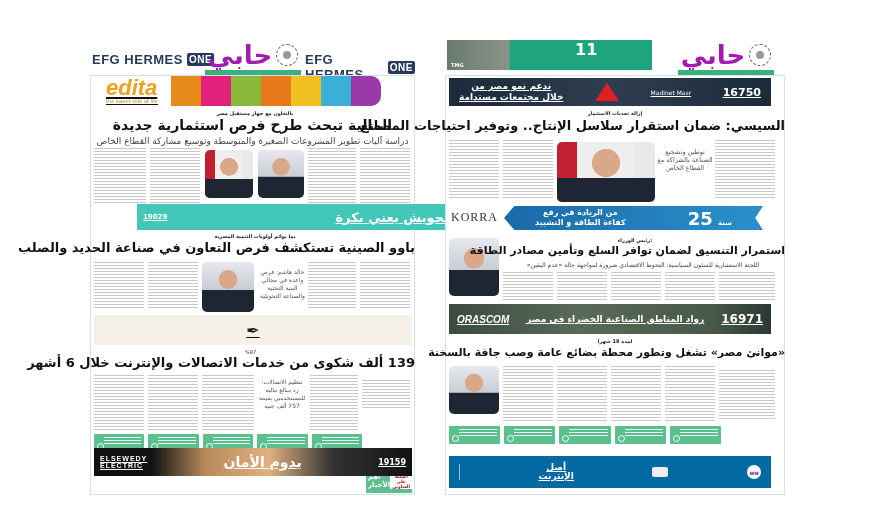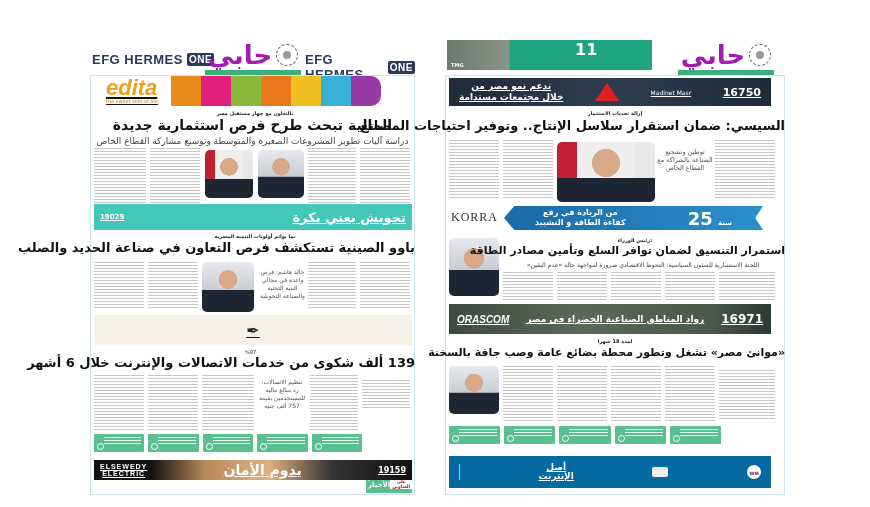--- a/index.html
+++ b/index.html
@@ -23,21 +23,21 @@
 
   .frame { position:absolute; border:1px solid #cfe3ec; }
 
   
   .ad { position:absolute; overflow:hidden; display:flex; align-items:center;text-decoration:underline; }
   .edita { background:#fff; }
   .edita .brand { font-family:"Liberation Sans", sans-serif; font-weight:bold; font-style:italic; color:#f0a020; font-size:22px; line-height:20px; }
   .edita .tag { font-size:5px; color:#c07810; }
   .tiles { display:flex; height:100%; margin-left:8px; }
   .tiles span { width:30px; height:100%; display:block; }
-  .bakra { background:#43c7b8; color:#fff; justify-content:space-between; padding:0 6px; }
+  .bakra { background:#43c7b8; color:#fff; justify-content:space-between; padding:0 6px;margin-left:43px; }
   .bakra .main { font-size:13px; font-weight:bold; }
   .bakra .num { font-size:7px; font-weight:bold; }
   .khaled-banner { background: #f5f1e8; justify-content:center; }
   .elsewedy { background: linear-gradient(90deg,#111 0%, #111 18%, #b88a5a 35%, #e0b080 55%, #333 75%, #111 100%); color:#fff; justify-content:space-between; padding:0 6px;}
   .elsewedy .logo { font-family:"Liberation Sans", sans-serif; font-weight:bold; font-size:7px; line-height:7px; letter-spacing:1px; }
   .elsewedy .mid { font-size:14px; font-weight:bold; }
   .elsewedy .num { font-size:8px; font-weight:bold; }
 
   .tmg { background: linear-gradient(90deg,#6a7a70 0%, #8a9488 30%, #1fa57e 31%, #1fa57e 100%); color:#fff; }
   .tmg .lbl { font-size:5px; position:absolute; left:4px; bottom:2px; font-weight:bold; }
@@ -171,21 +171,21 @@
       </div>
     <div class="tile">
         <span class="t"></span>
       </div>
     <div class="top-news">
       <span class="h">أهم الأخبار</span>
       <span class="c">اضغط على العناوين</span>
     </div>
   </div>
 
-  <div class="ad elsewedy" style="left:4px;top:420px;width:318px;height:20px;text-align:center;">
+  <div class="ad elsewedy" style="left:4px;top:408px;width:318px;height:28px;">
     <div class="logo">
       <div>ELSEWEDY</div>
       <div>ELECTRIC</div>
     </div>
     <span class="mid">يدوم الأمان</span>
     <span class="num">19159</span>
   </div>
 </div>
 
 <div class="page right-page">

